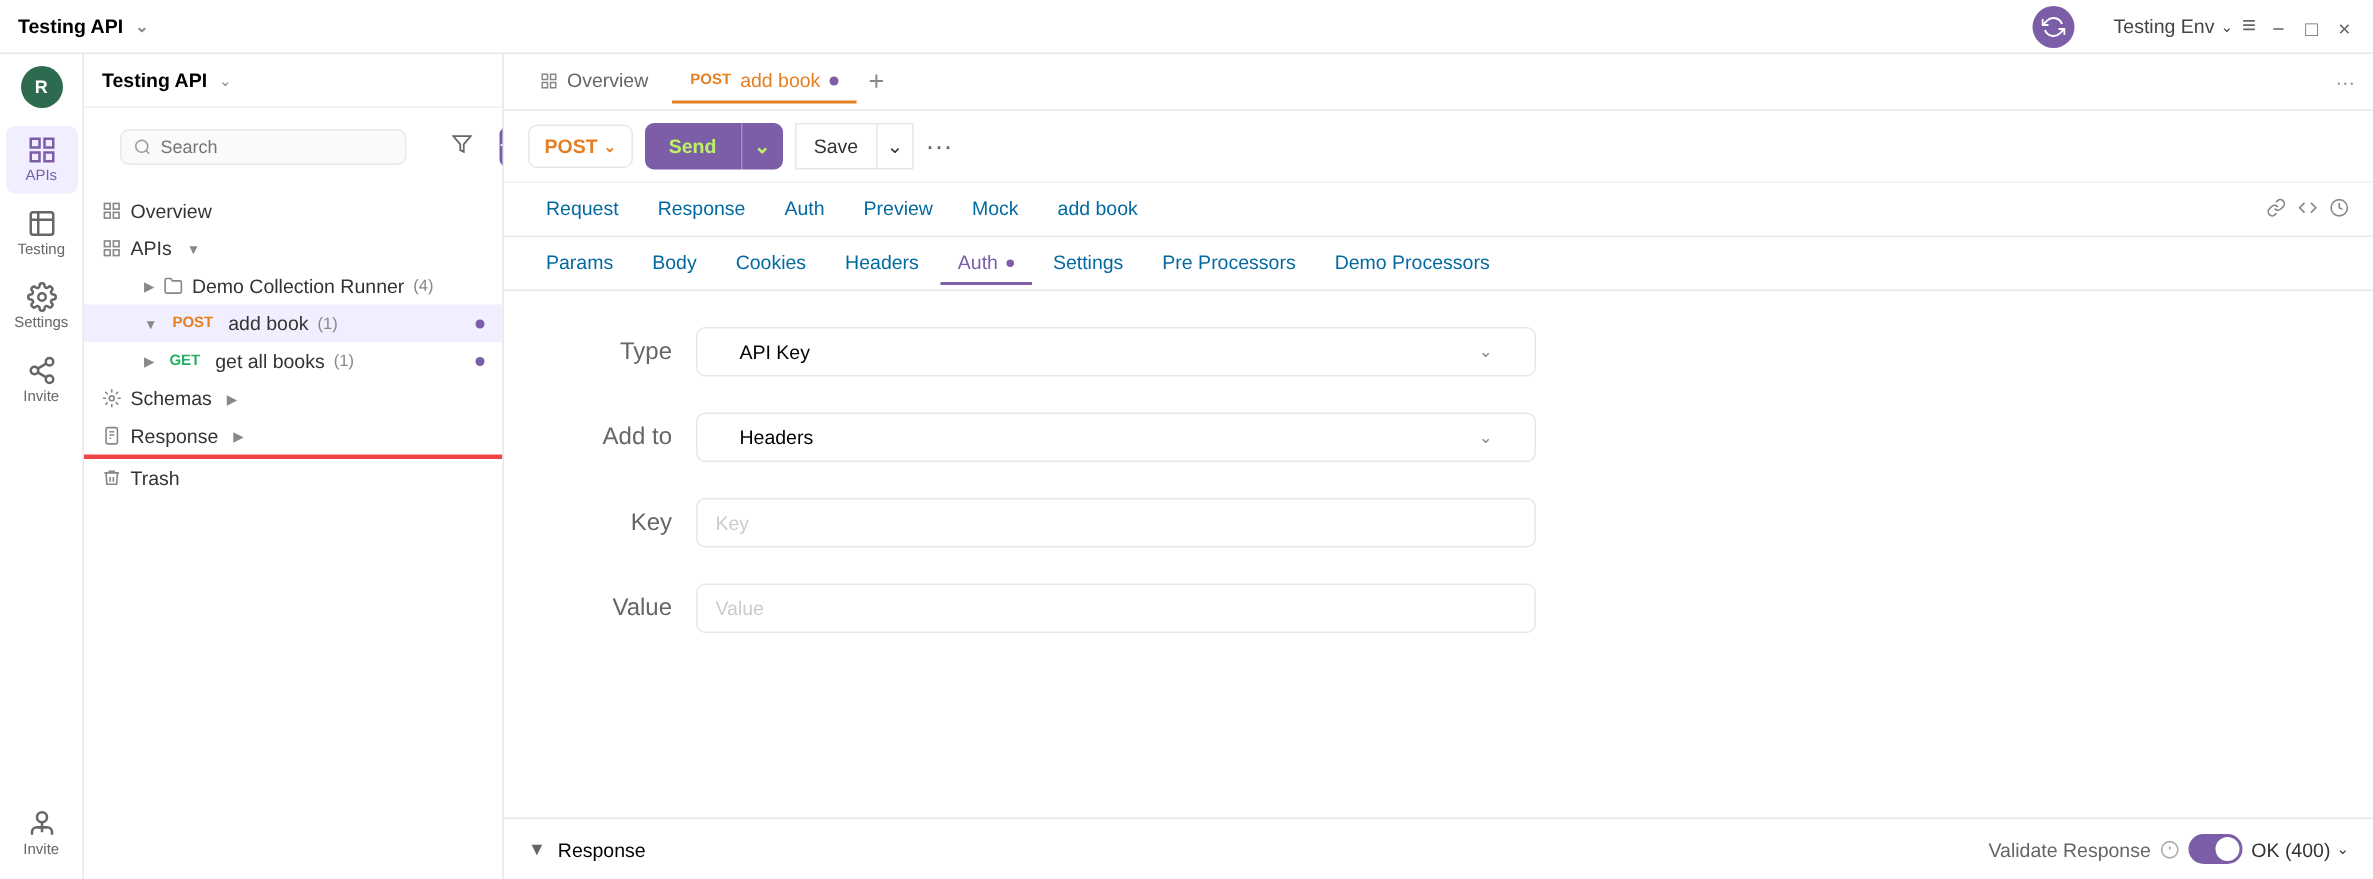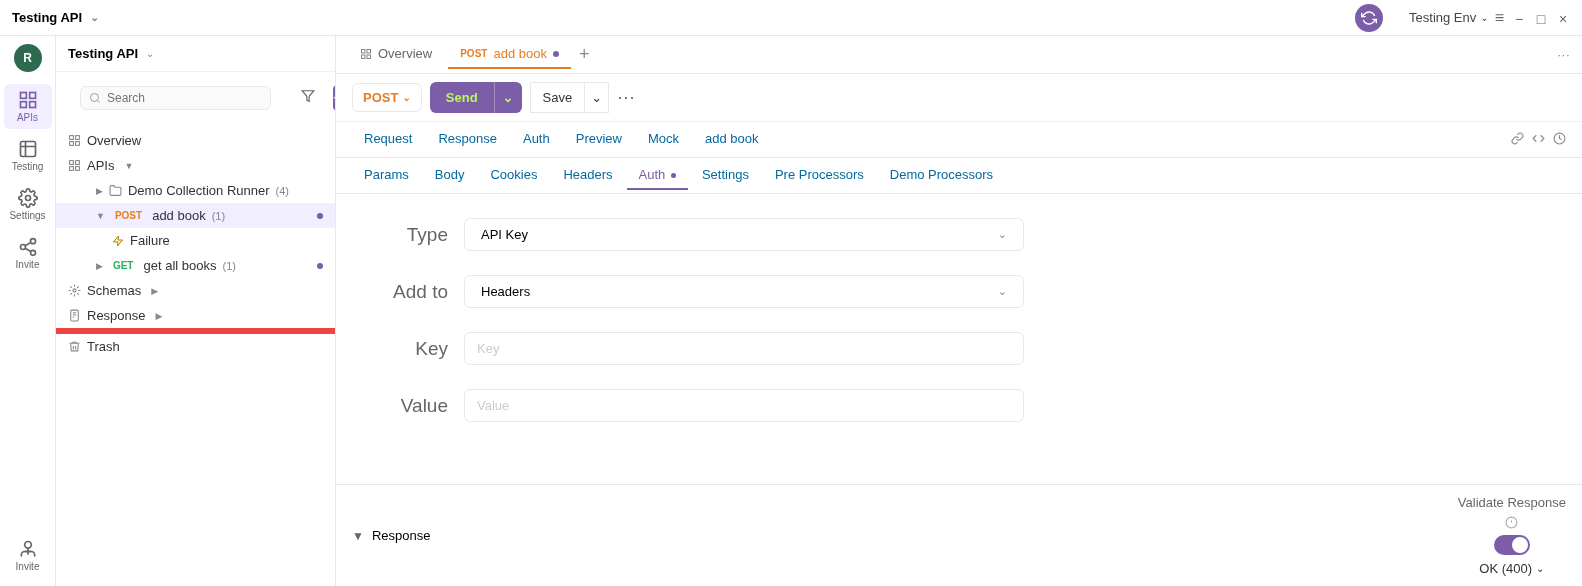--- a/index.html
+++ b/index.html
@@ -56,21 +56,21 @@
       color: #333; font-size: 13px;
     }
     .nav-item.active { background: #f0eeff; }
     .nav-item .method-badge { font-size: 10px; font-weight: 700; padding: 1px 4px; border-radius: 3px; }
     .method-post { color: #e67e22; }
     .method-get { color: #27ae60; }
     .nav-item .dot { width: 6px; height: 6px; border-radius: 50%; background: #7b5ea7; margin-left: auto; }
     .nav-item-indent1 { padding-left: 24px; }
     .nav-item-indent2 { padding-left: 40px; }
     .nav-item-indent3 { padding-left: 56px; }
-    .nav-bottom { border-top: 6px solid #ef4444; }
+    .nav-bottom { border-top: 3px solid #ef4444; }
 
     
     .main-content { flex: 1; display: flex; flex-direction: column; overflow: hidden; }
 
     
     .tab-bar {
       display: flex; align-items: center; border-bottom: 1px solid #e8e8e8;
       padding: 0 12px; height: 38px; gap: 4px;
     }
     .tab {
@@ -128,40 +128,40 @@
       border-bottom: 2px solid transparent;
     }
     .req-tab.active { color: #7b5ea7; border-bottom: 2px solid #7b5ea7; font-weight: 500; }
     .req-tab .dot-active { display: inline-block; width: 5px; height: 5px; border-radius: 50%; background: #7b5ea7; margin-left: 2px; vertical-align: middle; }
     .req-tab-icons { margin-left: auto; display: flex; gap: 8px; }
     .req-tab-icon-btn { background: none; border: none; cursor: pointer; color: #888; font-size: 14px; }
 
     
     .auth-content { flex: 1; padding: 24px 32px; overflow-y: auto; }
     .auth-row { display: flex; align-items: center; margin-bottom: 24px; gap: 16px; }
-    .auth-label { width: 80px; text-align: right; color: #666; font-size: 19px; flex-shrink: 0; }
+    .auth-label { width: 80px; text-align: right; color: #666; font-size: 16px; flex-shrink: 0; }
     .auth-select {
-      flex: 1; max-width: 560px; padding: 8px 16px; border: 1px solid #e8e8e8;
+      flex: 1; max-width: 560px; padding: 8px 28px; border: 1px solid #e8e8e8;
       border-radius: 6px; background: #fff; font-size: 13px; cursor: pointer;
       display: flex; align-items: center; justify-content: space-between;
     }
     .auth-input {
       flex: 1; max-width: 560px; padding: 8px 12px; border: 1px solid #e8e8e8;
       border-radius: 6px; background: #fff; font-size: 13px; outline: none; color: #999;
     }
     .auth-input::placeholder { color: #ccc; }
 
     
     .response-bar {
       display: flex; align-items: center; padding: 10px 16px;
       border-top: 1px solid #e8e8e8; background: #fff;
       gap: 8px;
     }
     .response-toggle { color: #666; cursor: pointer; background: none; border: none; font-size: 12px; }
-    .validate-label { margin-left: auto; font-size: 12px; color: #666; display: flex; align-items: center; gap: 6px; flex-direction: column; }
+    .validate-label { margin-left: auto; font-size: 12px; color: #666; display: flex; align-items: center; gap: 6px; }
     .toggle-switch {
       width: 36px; height: 20px; border-radius: 10px; background: #7b5ea7;
       position: relative; cursor: pointer;
     }
     .toggle-switch::after {
       content: ''; width: 16px; height: 16px; border-radius: 50%;
       background: #fff; position: absolute; top: 2px; right: 2px;
     }
     .status-badge { font-size: 12px; color: #333; display: flex; align-items: center; gap: 4px; }
   </style>
@@ -296,26 +296,20 @@
       </div>
 
       <div class="nav-item nav-item-indent2 active">
         <span style="font-size:9px;color:#888;">▼</span>
         <span class="method-badge method-post">POST</span>
         <span>add book</span>
         <span style="color:#888;font-size:11px;">(1)</span>
         <span class="dot"></span>
       </div>
 
-      <div class="nav-item nav-item-indent3">
-        <svg width="12" height="12" viewBox="0 0 24 24" fill="none" stroke="#a67c00" stroke-width="2">
-            <polygon points="13 2 3 14 12 14 11 22 21 10 12 10 13 2"></polygon>
-          </svg>
-        <span>Failure</span>
-      </div>
 
       <div class="nav-item nav-item-indent2">
         <span style="font-size:9px;color:#888;">▶</span>
         <span class="method-badge method-get">GET</span>
         <span>get all books</span>
         <span style="color:#888;font-size:11px;">(1)</span>
         <span class="dot"></span>
       </div>
 
       <div class="nav-item">

